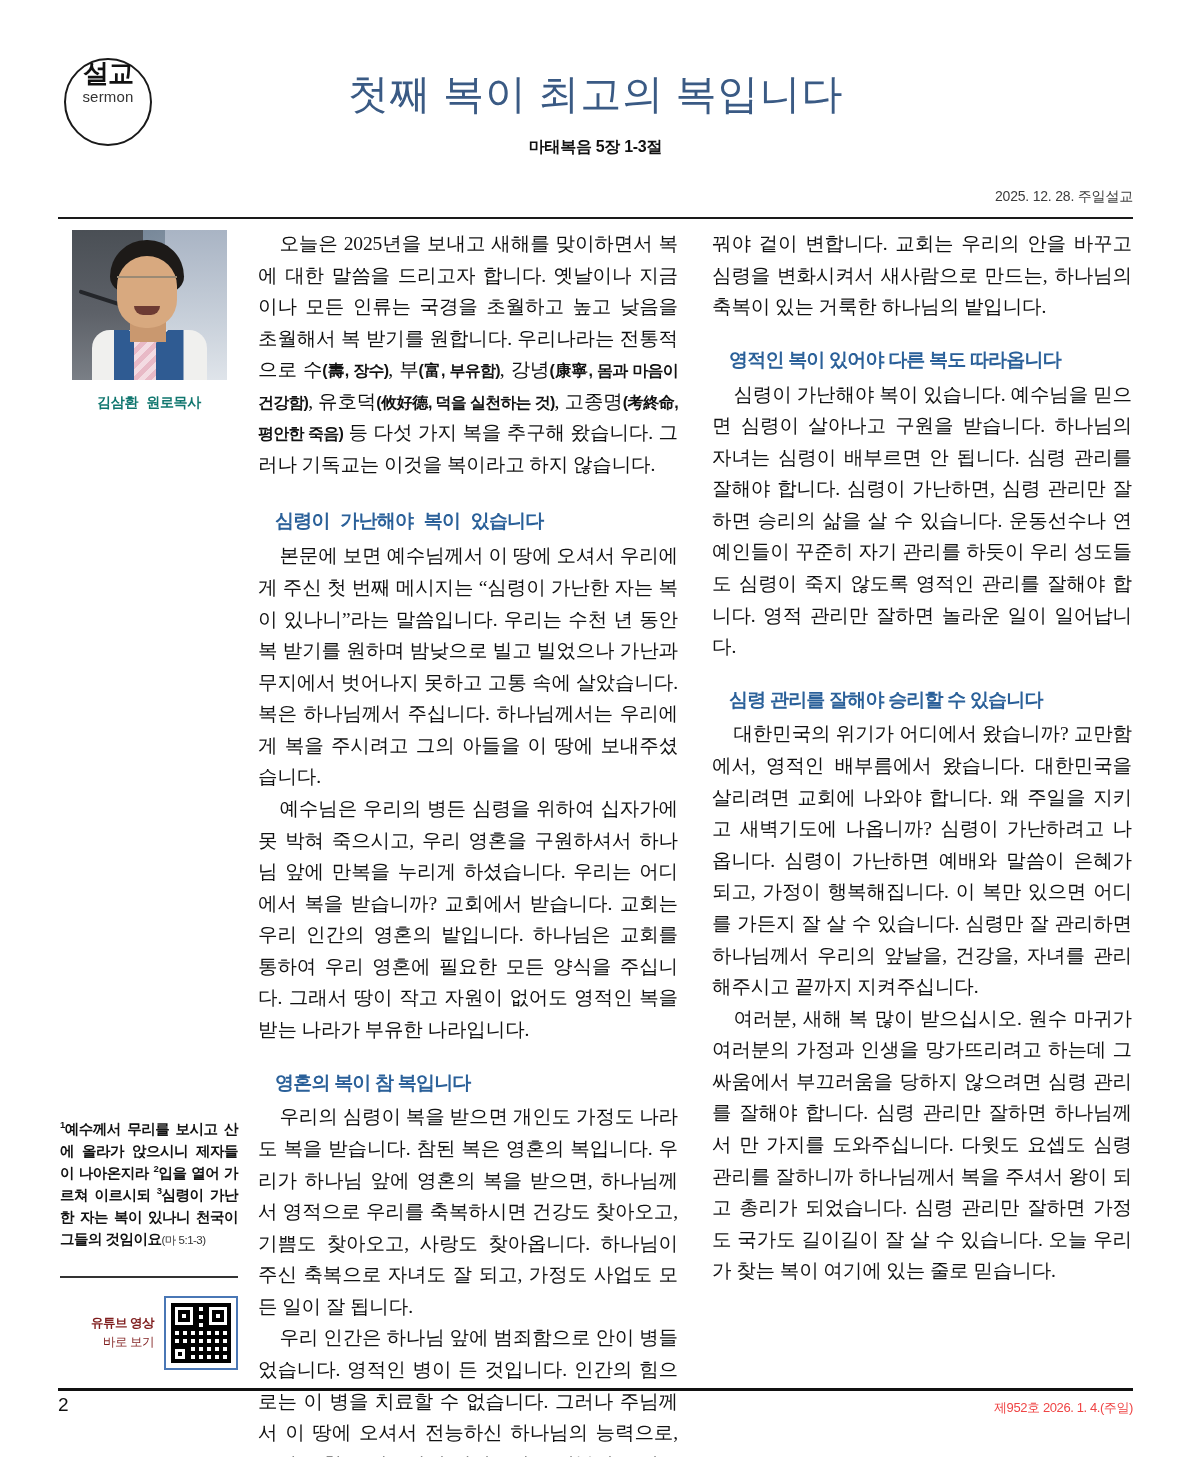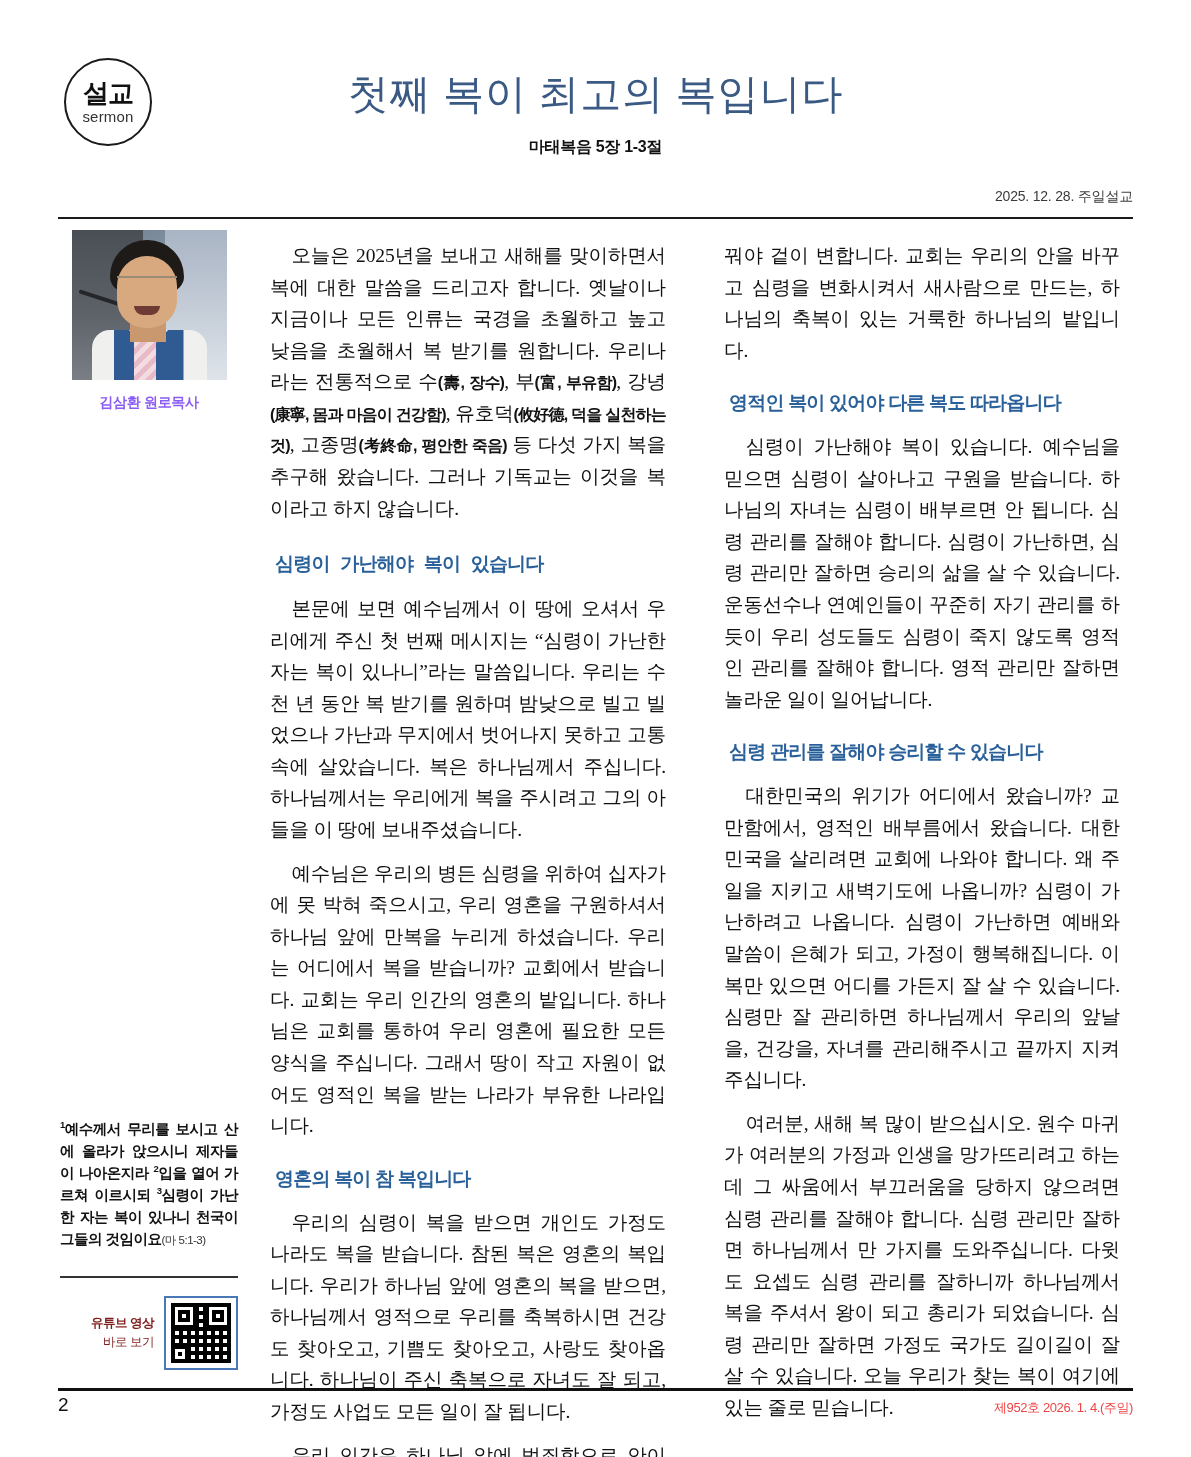--- a/index.html
+++ b/index.html
@@ -37,21 +37,20 @@
     position: absolute;
     left: 6px;
     top: 18px;
     width: 88px;
     height: 88px;
     border: 2px solid #1a1a1a;
     border-radius: 50%;
     display: flex;
     flex-direction: column;
     align-items: center;
-    justify-content: center;
     line-height: 1;
   }
   .sermon-badge .kr {
     font-family: "Liberation Sans", "DejaVu Sans", sans-serif;
     font-weight: 700;
     font-size: 26px;
     letter-spacing: -1px;
     color: #111;
     margin-bottom: 3px;
   }
@@ -189,24 +188,24 @@
   .portrait .mic {
     position: absolute;
     left: 6px; top: 66px;
     width: 44px; height: 4px;
     background: #24262a;
     transform: rotate(18deg);
     border-radius: 2px;
   }
   .portrait-caption {
     text-align: center;
-    font-family: Liberation Sans, sans-serif;
+    font-family: Liberation Mono, monospace;
     font-size: 14px;
     font-weight: 700;
-    color: #8b5cf6;
+    color: #0f766e;
     margin-top: 14px;
     letter-spacing: -0.3px;
   }
 
   .scripture-box {
     position: absolute;
     left: 60px;
     top: 1118px;
     width: 178px;
     font-family: "Liberation Sans", "DejaVu Sans", sans-serif;
@@ -297,21 +296,21 @@
     line-height: 1.62;
     text-align: justify;
     text-justify: inter-character;
     color: #111;
     letter-spacing: -0.1px;
   }
   .col-1 { left: 258px; }
   .col-2 { left: 712px; }
 
   .col p {
-    margin: 12px;
+    margin: 0;
     text-indent: 1.1em;
   }
   .col p.noindent { text-indent: 0; }
 
   .sec-head {
     font-family: "Liberation Sans", "DejaVu Sans", sans-serif;
     font-size: 19px;
     font-weight: 700;
     color: #2a6099;
     margin: 22px 0 3px 0;

